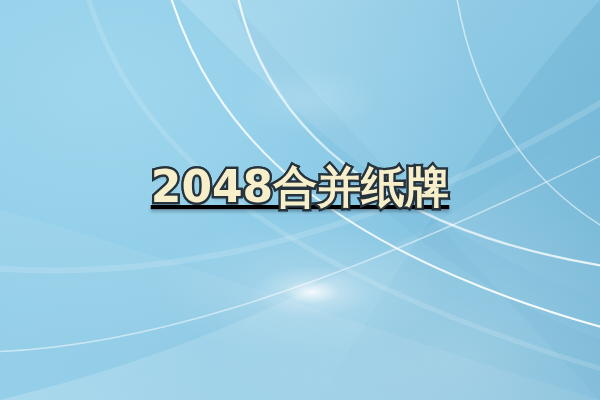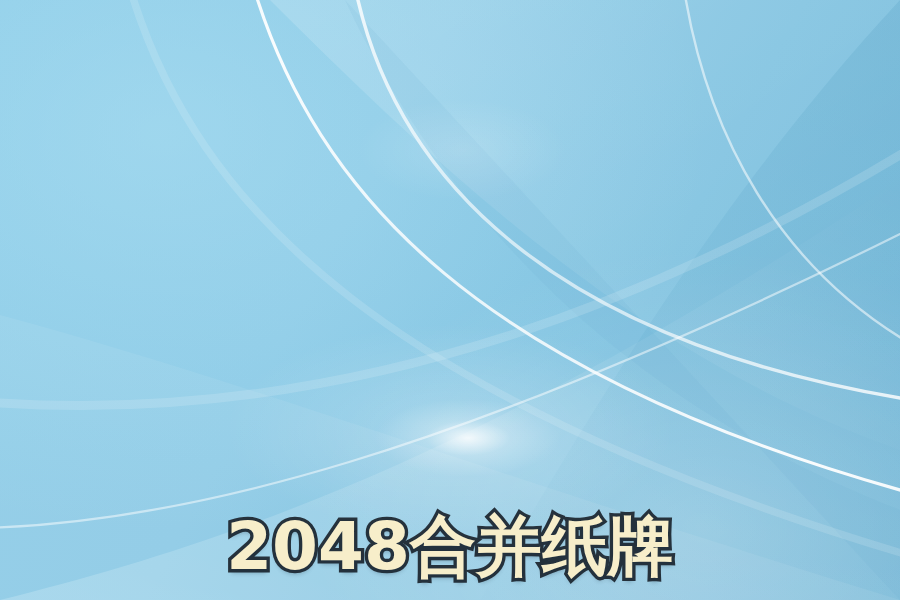--- a/index.html
+++ b/index.html
@@ -35,22 +35,23 @@
   }
 
   
   .title-wrap {
     position: absolute;
     left: 0;
     right: 0;
     top: 0;
     height: 400px;
     display: flex;
-    align-items: flex-end;
+    align-items: center;
     justify-content: center;
+    text-decoration: underline;
   }
   .title {
     font-family: "DejaVu Sans", "Liberation Sans", sans-serif;
     font-weight: bold;
     font-size: 44px;
     line-height: 1;
     letter-spacing: 0px;
     color: #F7EECA;
     white-space: nowrap;
     position: relative;

